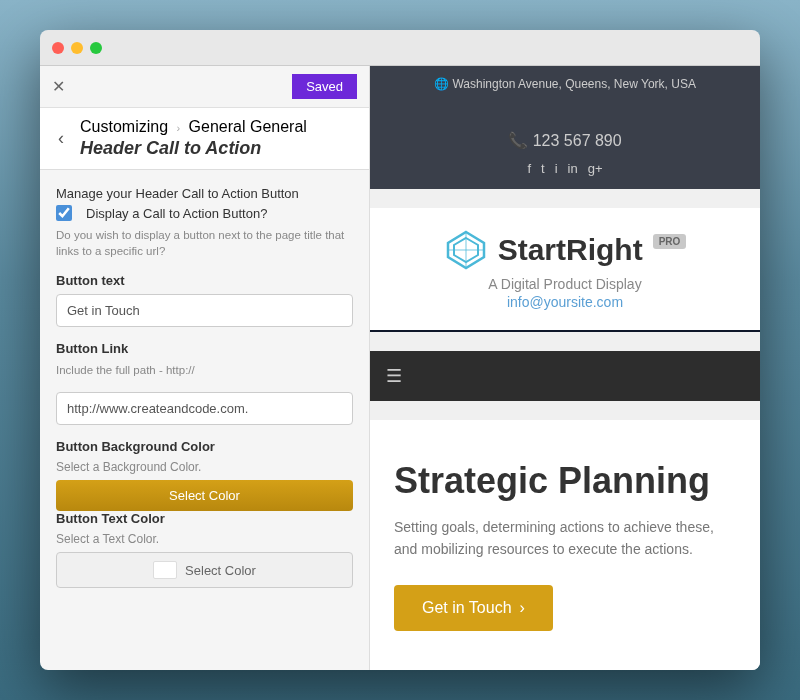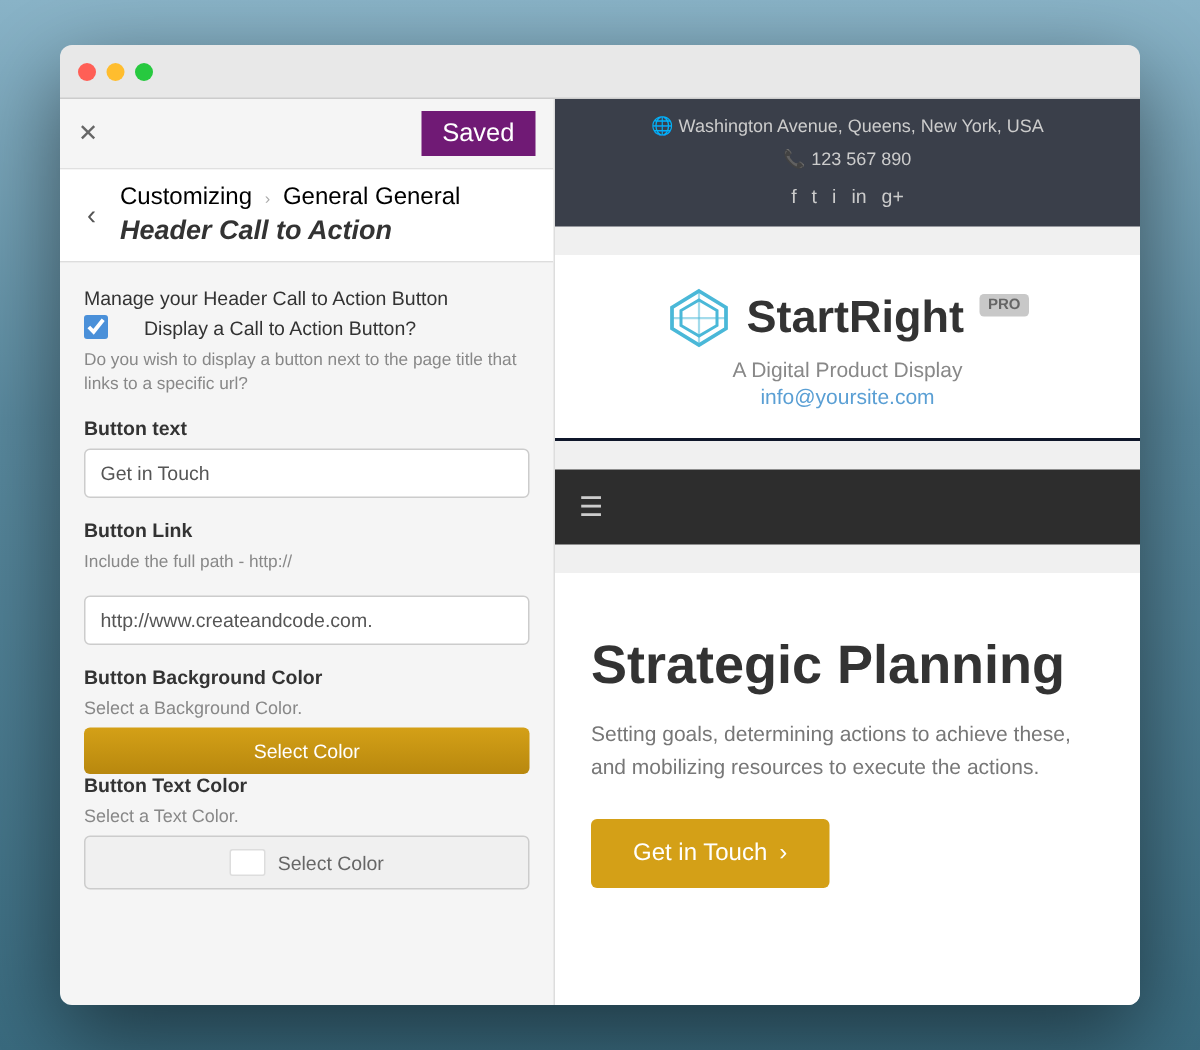--- a/index.html
+++ b/index.html
@@ -102,26 +102,26 @@
       background: none;
       border: none;
       cursor: pointer;
       font-size: 16px;
       color: #666;
       margin-right: auto;
       margin-left: 0;
     }
 
     .saved-btn {
-      background: #701a75;
+      background: #6d28d9;
       color: #fff;
       border: none;
       border-radius: 0;
       padding: 5px 14px;
-      font-size: 17px;
+      font-size: 13px;
       font-weight: 500;
       cursor: pointer;
       margin-left: auto;
     }
 
     .top-bar {
       display: flex;
       align-items: center;
       padding: 8px 12px;
       background: #f5f5f5;
@@ -136,21 +136,21 @@
     .section-heading {
       font-size: 13px;
       font-weight: 400;
       color: #333;
       margin-bottom: 4px;
     }
 
     .checkbox-row {
       display: flex;
       align-items: center;
-      gap: 24px;
+      gap: 14px;
       margin-bottom: 6px;
     }
 
     .checkbox-row input[type="checkbox"] {
       accent-color: #4a90d9;
       width: 16px;
       height: 16px;
     }
 
     .checkbox-label {
@@ -251,21 +251,22 @@
       line-height: 1.8;
     }
 
     .site-topbar .address {
       color: #ccc;
       font-size: 12px;
     }
 
     .site-topbar .phone {
       color: #ccc;
-      font-size: 12px;
+      font-size: 16px;
+      margin-top: 31px;
     }
 
     .social-icons {
       display: flex;
       justify-content: center;
       gap: 10px;
       margin-top: 2px;
     }
 
     .social-icon {

